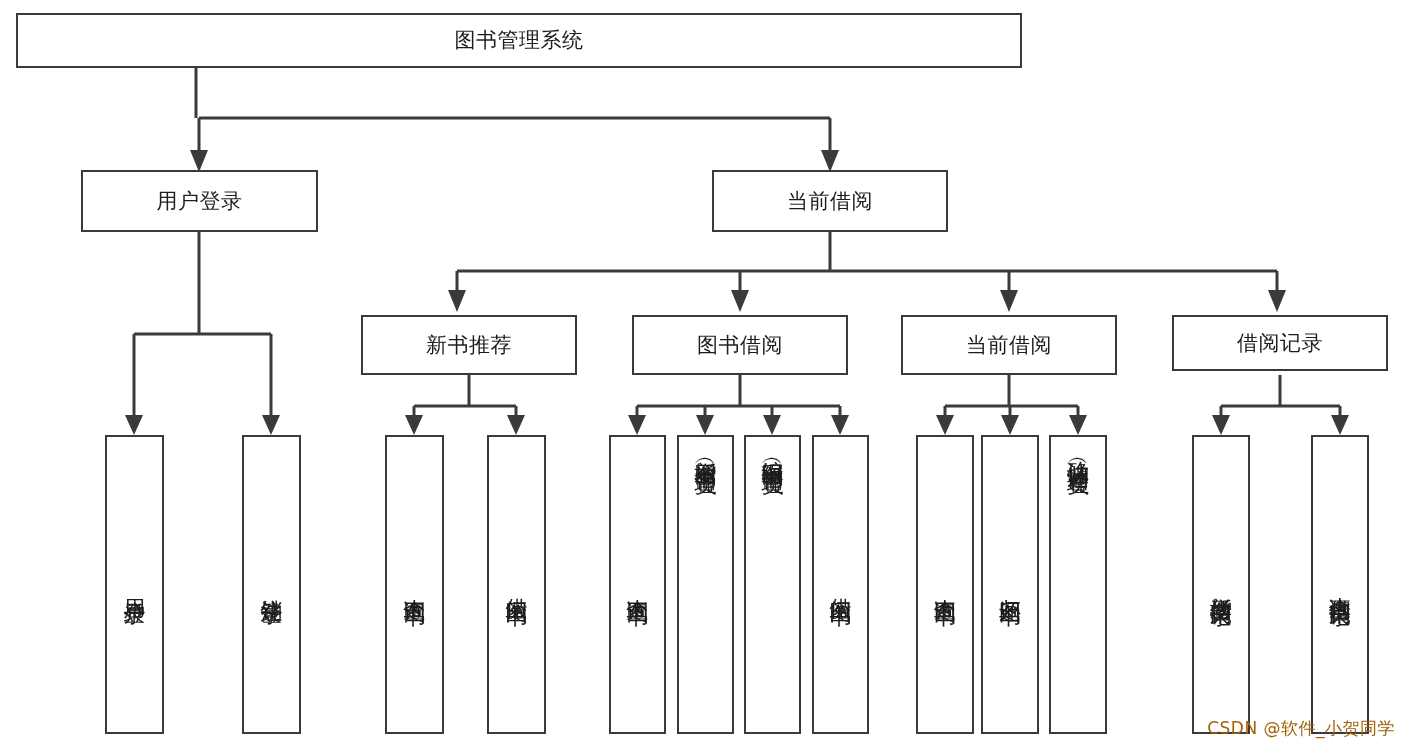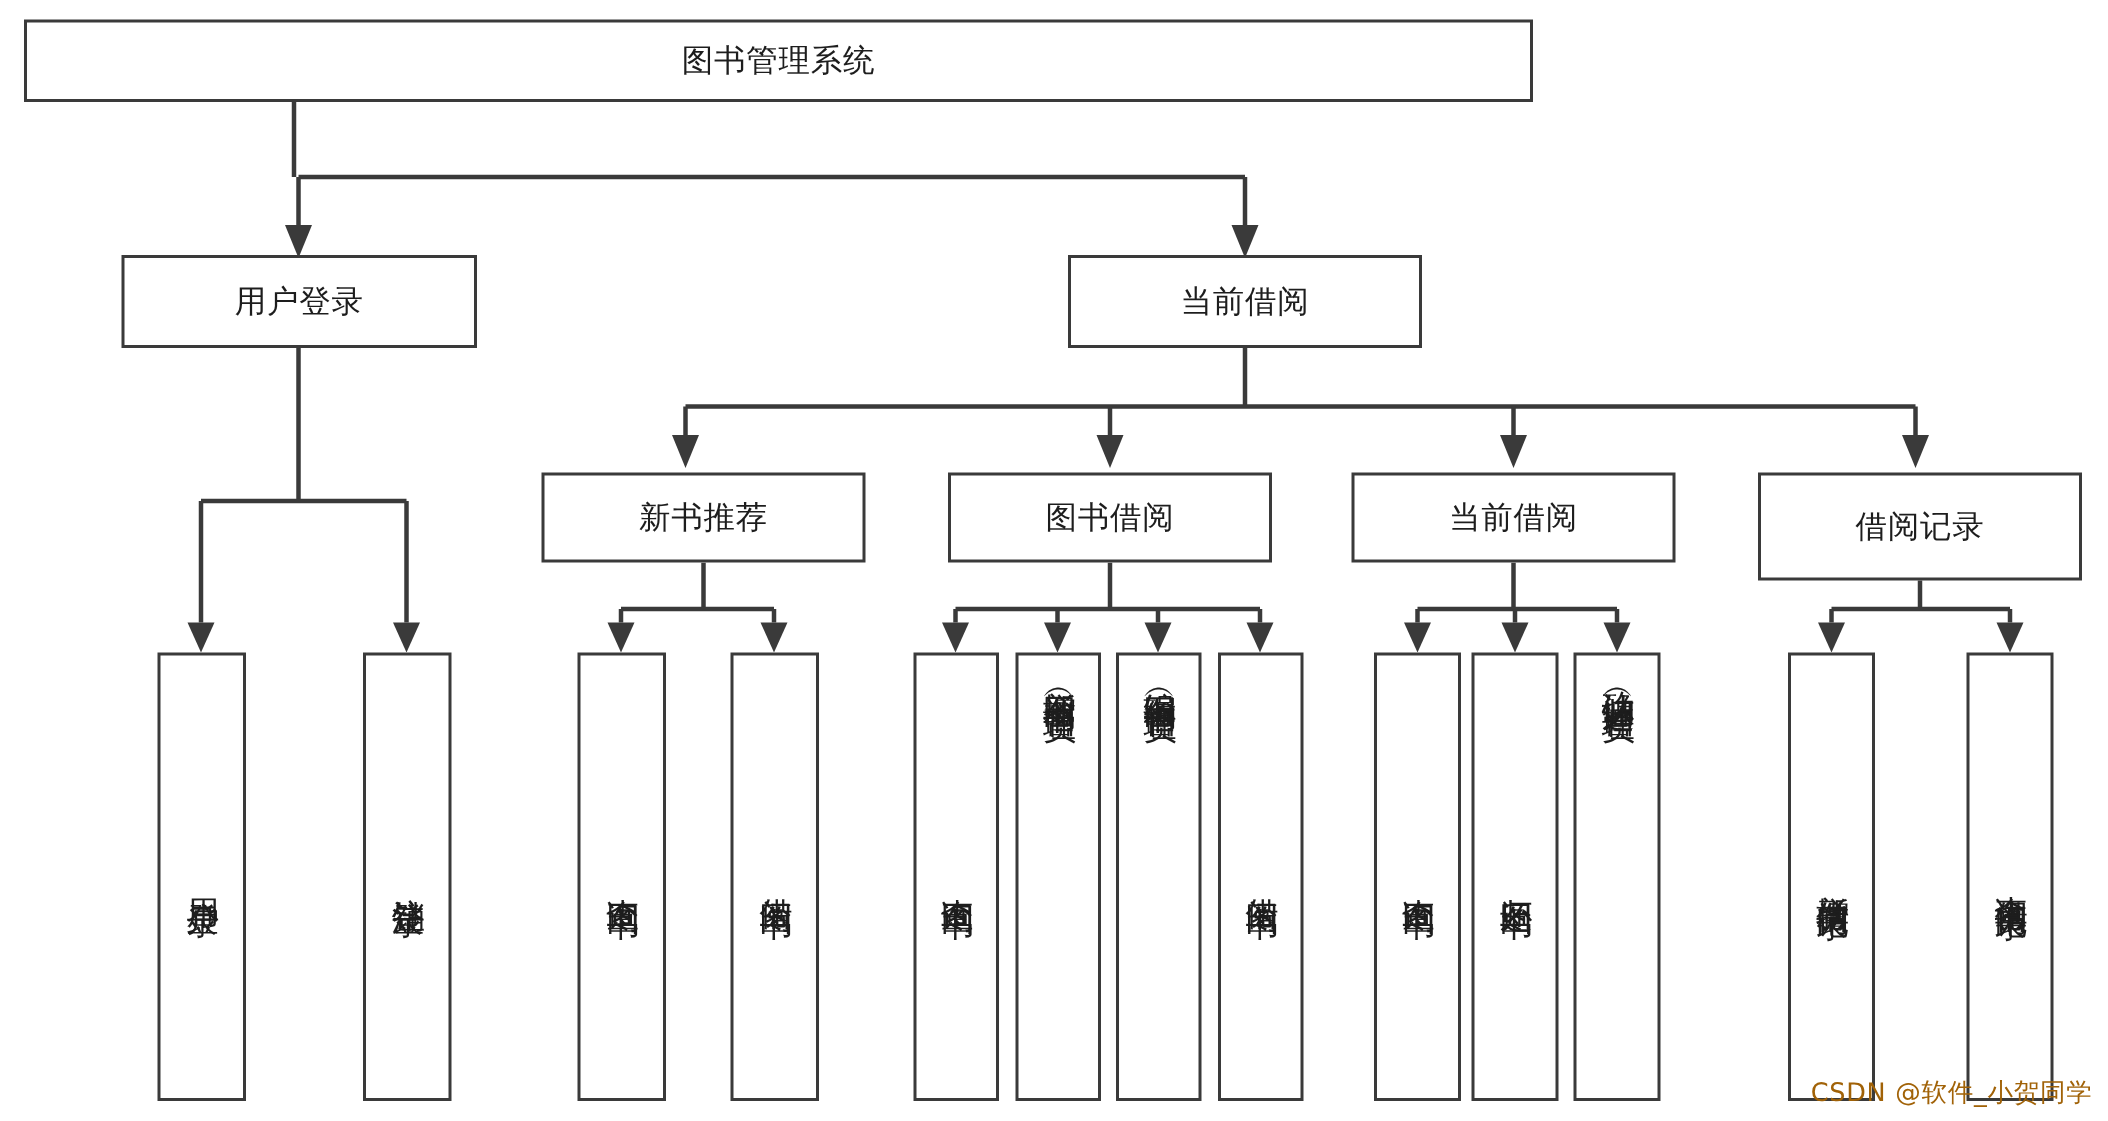--- a/index.html
+++ b/index.html
@@ -174,21 +174,21 @@
   </div>
 
   <div class="node horiz" style="left:632px; top:315px; width:216px; height:60px;">
     <span class="lbl">图书借阅</span>
   </div>
 
   <div class="node horiz" style="left:901px; top:315px; width:216px; height:60px;">
     <span class="lbl">当前借阅</span>
   </div>
 
-  <div class="node horiz" style="left:1172px; top:315px; width:216px; height:72px;">
+  <div class="node horiz" style="left:1172px; top:315px; width:216px; height:56px;">
     <span class="lbl">借阅记录</span>
   </div>
 
   <div class="node vert mid" style="left:105px; top:435px; width:59px; height:299px;">
     <span class="lbl">用户登录</span>
   </div>
 
   <div class="node vert mid" style="left:242px; top:435px; width:59px; height:299px;">
     <span class="lbl">注销登录</span>
   </div>

